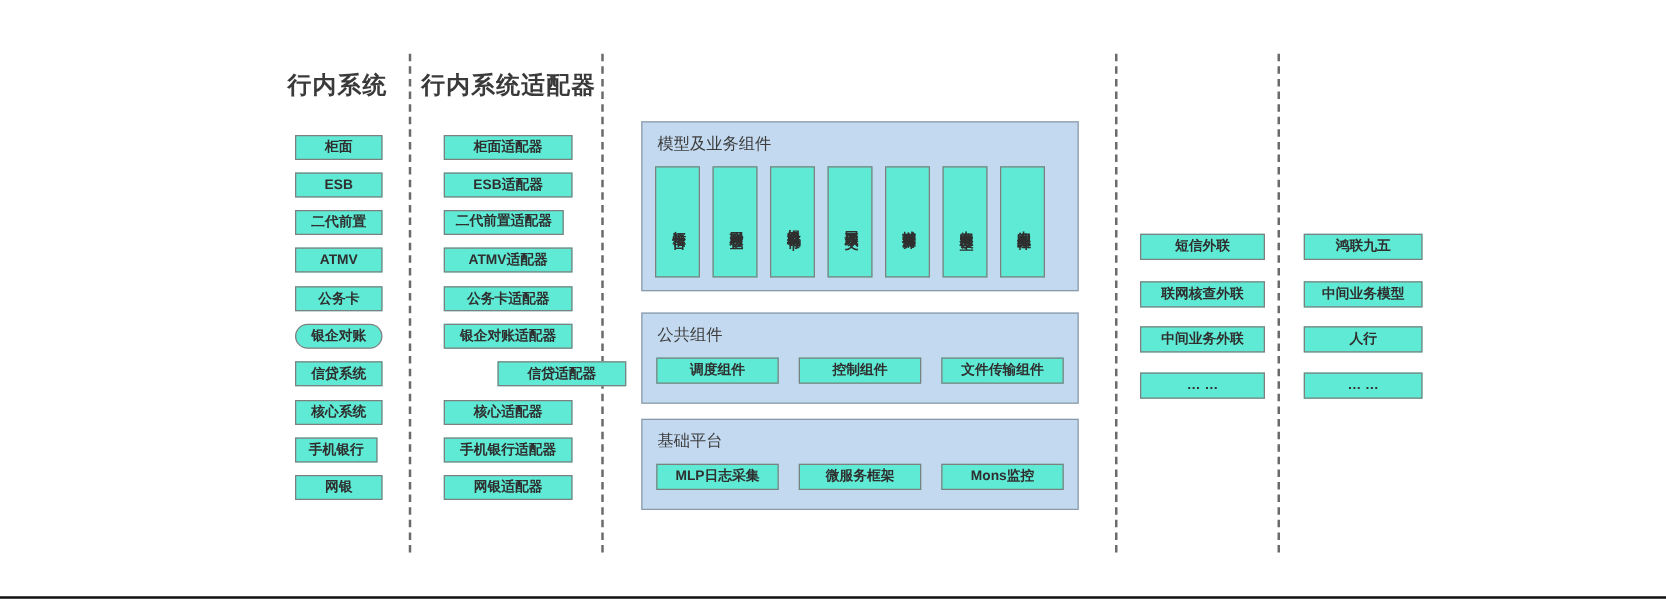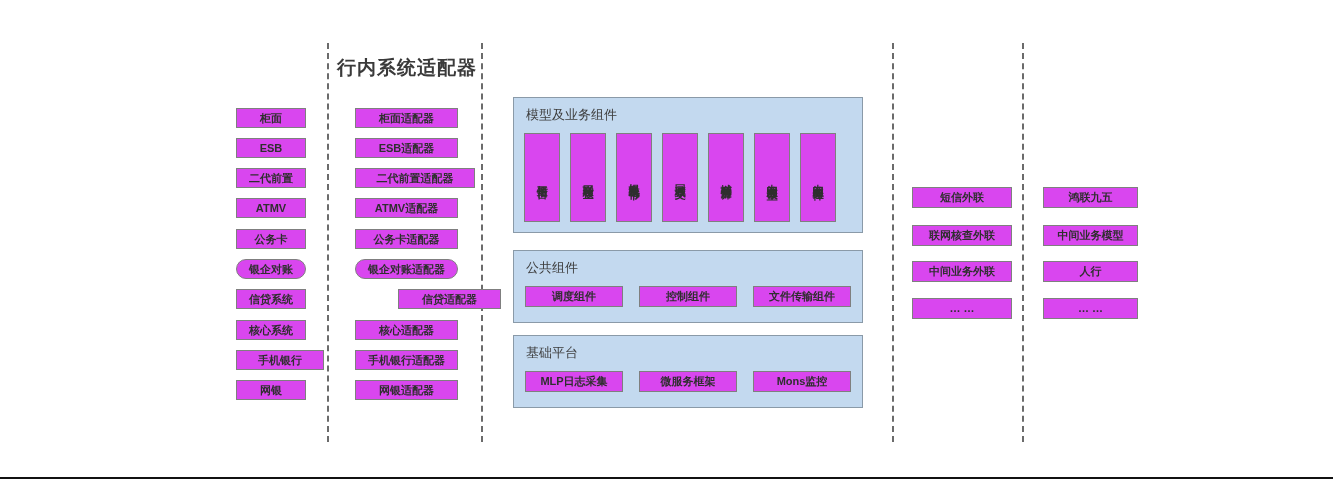--- a/index.html
+++ b/index.html
@@ -33,21 +33,21 @@
   
   .vdash {
     position: absolute;
     width: 0;
     border-left: 2px dashed #6b6b6b;
   }
 
   
   .gbox {
     position: absolute;
-    background: #d946ef;
+    background: #5eead4;
     border: 1px solid #7f7f7f;
     box-sizing: border-box;
     display: flex;
     align-items: center;
     justify-content: center;
     font-size: 11px;
     font-weight: bold;
     color: #2f2f2f;
     text-align: center;
     line-height: 1.15;
@@ -89,39 +89,40 @@
 </head>
 <body>
 
 <div id="canvas">
 
   <div class="vdash" style="left:327px; top:43px; height:399px;"></div>
   <div class="vdash" style="left:481px; top:43px; height:399px;"></div>
   <div class="vdash" style="left:892px; top:43px; height:399px;"></div>
   <div class="vdash" style="left:1022px; top:43px; height:399px;"></div>
 
+  <div class="col-title" style="left:210px; top:55px; width:120px;">行内系统</div>
   <div class="col-title" style="left:333px; top:55px; width:148px;">行内系统适配器</div>
 
   <div class="gbox" style="left:236px; top:108px; width:70px; height:20px;">柜面</div>
   <div class="gbox" style="left:236px; top:138px; width:70px; height:20px;">ESB</div>
   <div class="gbox" style="left:236px; top:168px; width:70px; height:20px;">二代前置</div>
   <div class="gbox" style="left:236px; top:198px; width:70px; height:20px;">ATMV</div>
   <div class="gbox" style="left:236px; top:229px; width:70px; height:20px;">公务卡</div>
   <div class="gbox" style="left:236px; top:259px; width:70px; height:20px;border-radius:10px;">银企对账</div>
   <div class="gbox" style="left:236px; top:289px; width:70px; height:20px;">信贷系统</div>
   <div class="gbox" style="left:236px; top:320px; width:70px; height:20px;">核心系统</div>
-  <div class="gbox" style="left:236px; top:350px; width:88px; height:20px;">手机银行</div>
+  <div class="gbox" style="left:236px; top:350px; width:66px; height:20px;">手机银行</div>
   <div class="gbox" style="left:236px; top:380px; width:70px; height:20px;">网银</div>
 
   <div class="gbox" style="left:355px; top:108px; width:103px; height:20px;">柜面适配器</div>
   <div class="gbox" style="left:355px; top:138px; width:103px; height:20px;">ESB适配器</div>
-  <div class="gbox" style="left:355px; top:168px; width:120px; height:20px;">二代前置适配器</div>
+  <div class="gbox" style="left:355px; top:168px; width:96px; height:20px;font-family:Liberation Mono, monospace;">二代前置适配器</div>
   <div class="gbox" style="left:355px; top:198px; width:103px; height:20px;">ATMV适配器</div>
   <div class="gbox" style="left:355px; top:229px; width:103px; height:20px;">公务卡适配器</div>
-  <div class="gbox" style="left:355px; top:259px; width:103px; height:20px;border-radius:10px;">银企对账适配器</div>
+  <div class="gbox" style="left:355px; top:259px; width:103px; height:20px;">银企对账适配器</div>
   <div class="gbox" style="left:355px; top:289px; width:103px; height:20px;margin-left:43px;">信贷适配器</div>
   <div class="gbox" style="left:355px; top:320px; width:103px; height:20px;">核心适配器</div>
   <div class="gbox" style="left:355px; top:350px; width:103px; height:20px;">手机银行适配器</div>
   <div class="gbox" style="left:355px; top:380px; width:103px; height:20px;">网银适配器</div>
 
   <div class="bluepanel" style="left:513px; top:97px; width:350px; height:136px;">
     <div class="panel-label">模型及业务组件</div>
   </div>
   <div class="gbox vertical" style="left:524px; top:133px; width:36px; height:89px;">短信平台</div>
   <div class="gbox vertical" style="left:570px; top:133px; width:36px; height:89px;">联网核查</div>

